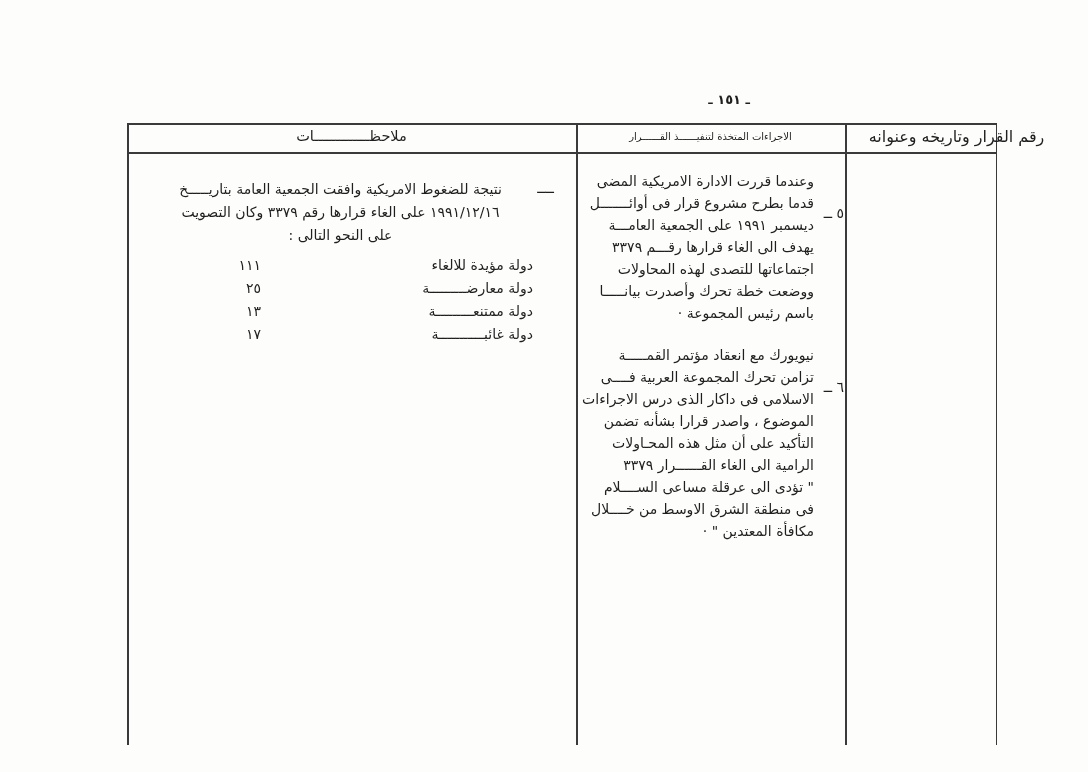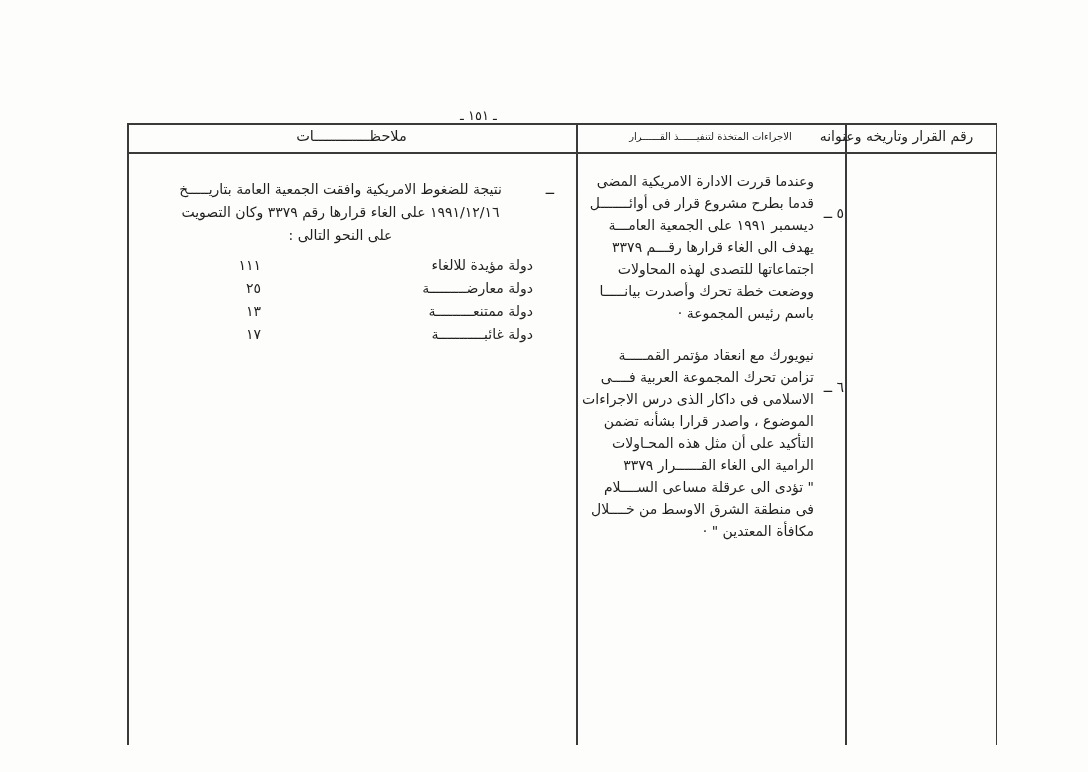--- a/index.html
+++ b/index.html
@@ -8,25 +8,26 @@
     background: #fdfdfb;
     font-family: "DejaVu Sans", sans-serif;
     color: #1f1f1f;
     position: relative;
     overflow: hidden;
   }
   .page { position: absolute; inset: 0; }
 
   .page-number {
     position: absolute;
-    top: 108px; left: 460px; width: 290px;
-    text-align: left;
+    top: 92px; left: 460px; width: 290px;
+    text-align: right;
     font-size: 13px;
     letter-spacing: 2px;
     direction: rtl;
+    font-weight: bold;
   }
 
   .doc-table {
     position: absolute;
     left: 127px; top: 123px;
     width: 870px; height: 622px;
   }
   .hline, .vline { position: absolute; background: #3a3a3a; }
   .hline { height: 1.5px; left: 0; width: 870px; }
   .hline.top { top: 0; }
@@ -39,21 +40,21 @@
 
   .header-cell {
     position: absolute; top: 1px; height: 24px;
     display: flex; align-items: center; justify-content: center;
     direction: rtl;
     font-size: 14.5px;
     white-space: nowrap;
   }
   .header-cell.notes    { left: 0;   width: 449px; }
   .header-cell.actions  { left: 449px; width: 269px; font-size: 10px; }
-  .header-cell.decision { left: 694px; width: 151px; font-size: 14px; }
+  .header-cell.decision { left: 718px; width: 151px; font-size: 16px; padding-left: 36px; }
 
   
   .actions-body {
     position: absolute;
     left: 449px; top: 47px; width: 268px;
     direction: rtl;
     font-size: 14px;
     line-height: 22px;
   }
   .action-item { display: flex; }
@@ -68,21 +69,21 @@
 
   
   .notes-body {
     position: absolute;
     left: 26px; top: 55px; width: 401px;
     direction: rtl;
     font-size: 14px;
     line-height: 23px;
     display: flex;
   }
-  .notes-bullet { width: 26px; flex: 0 0 26px; }
+  .notes-bullet { width: 26px; flex: 0 0 26px; font-family: Liberation Mono, monospace; }
   .notes-lines { flex: 1; text-align: center; }
   .notes-lines > div { white-space: nowrap; }
 
   .votes {
     position: absolute;
     left: 26px; top: 130px; width: 380px;
     direction: rtl;
     font-size: 14px;
   }
   .vote-row { display: flex; height: 23px; align-items: center; }

